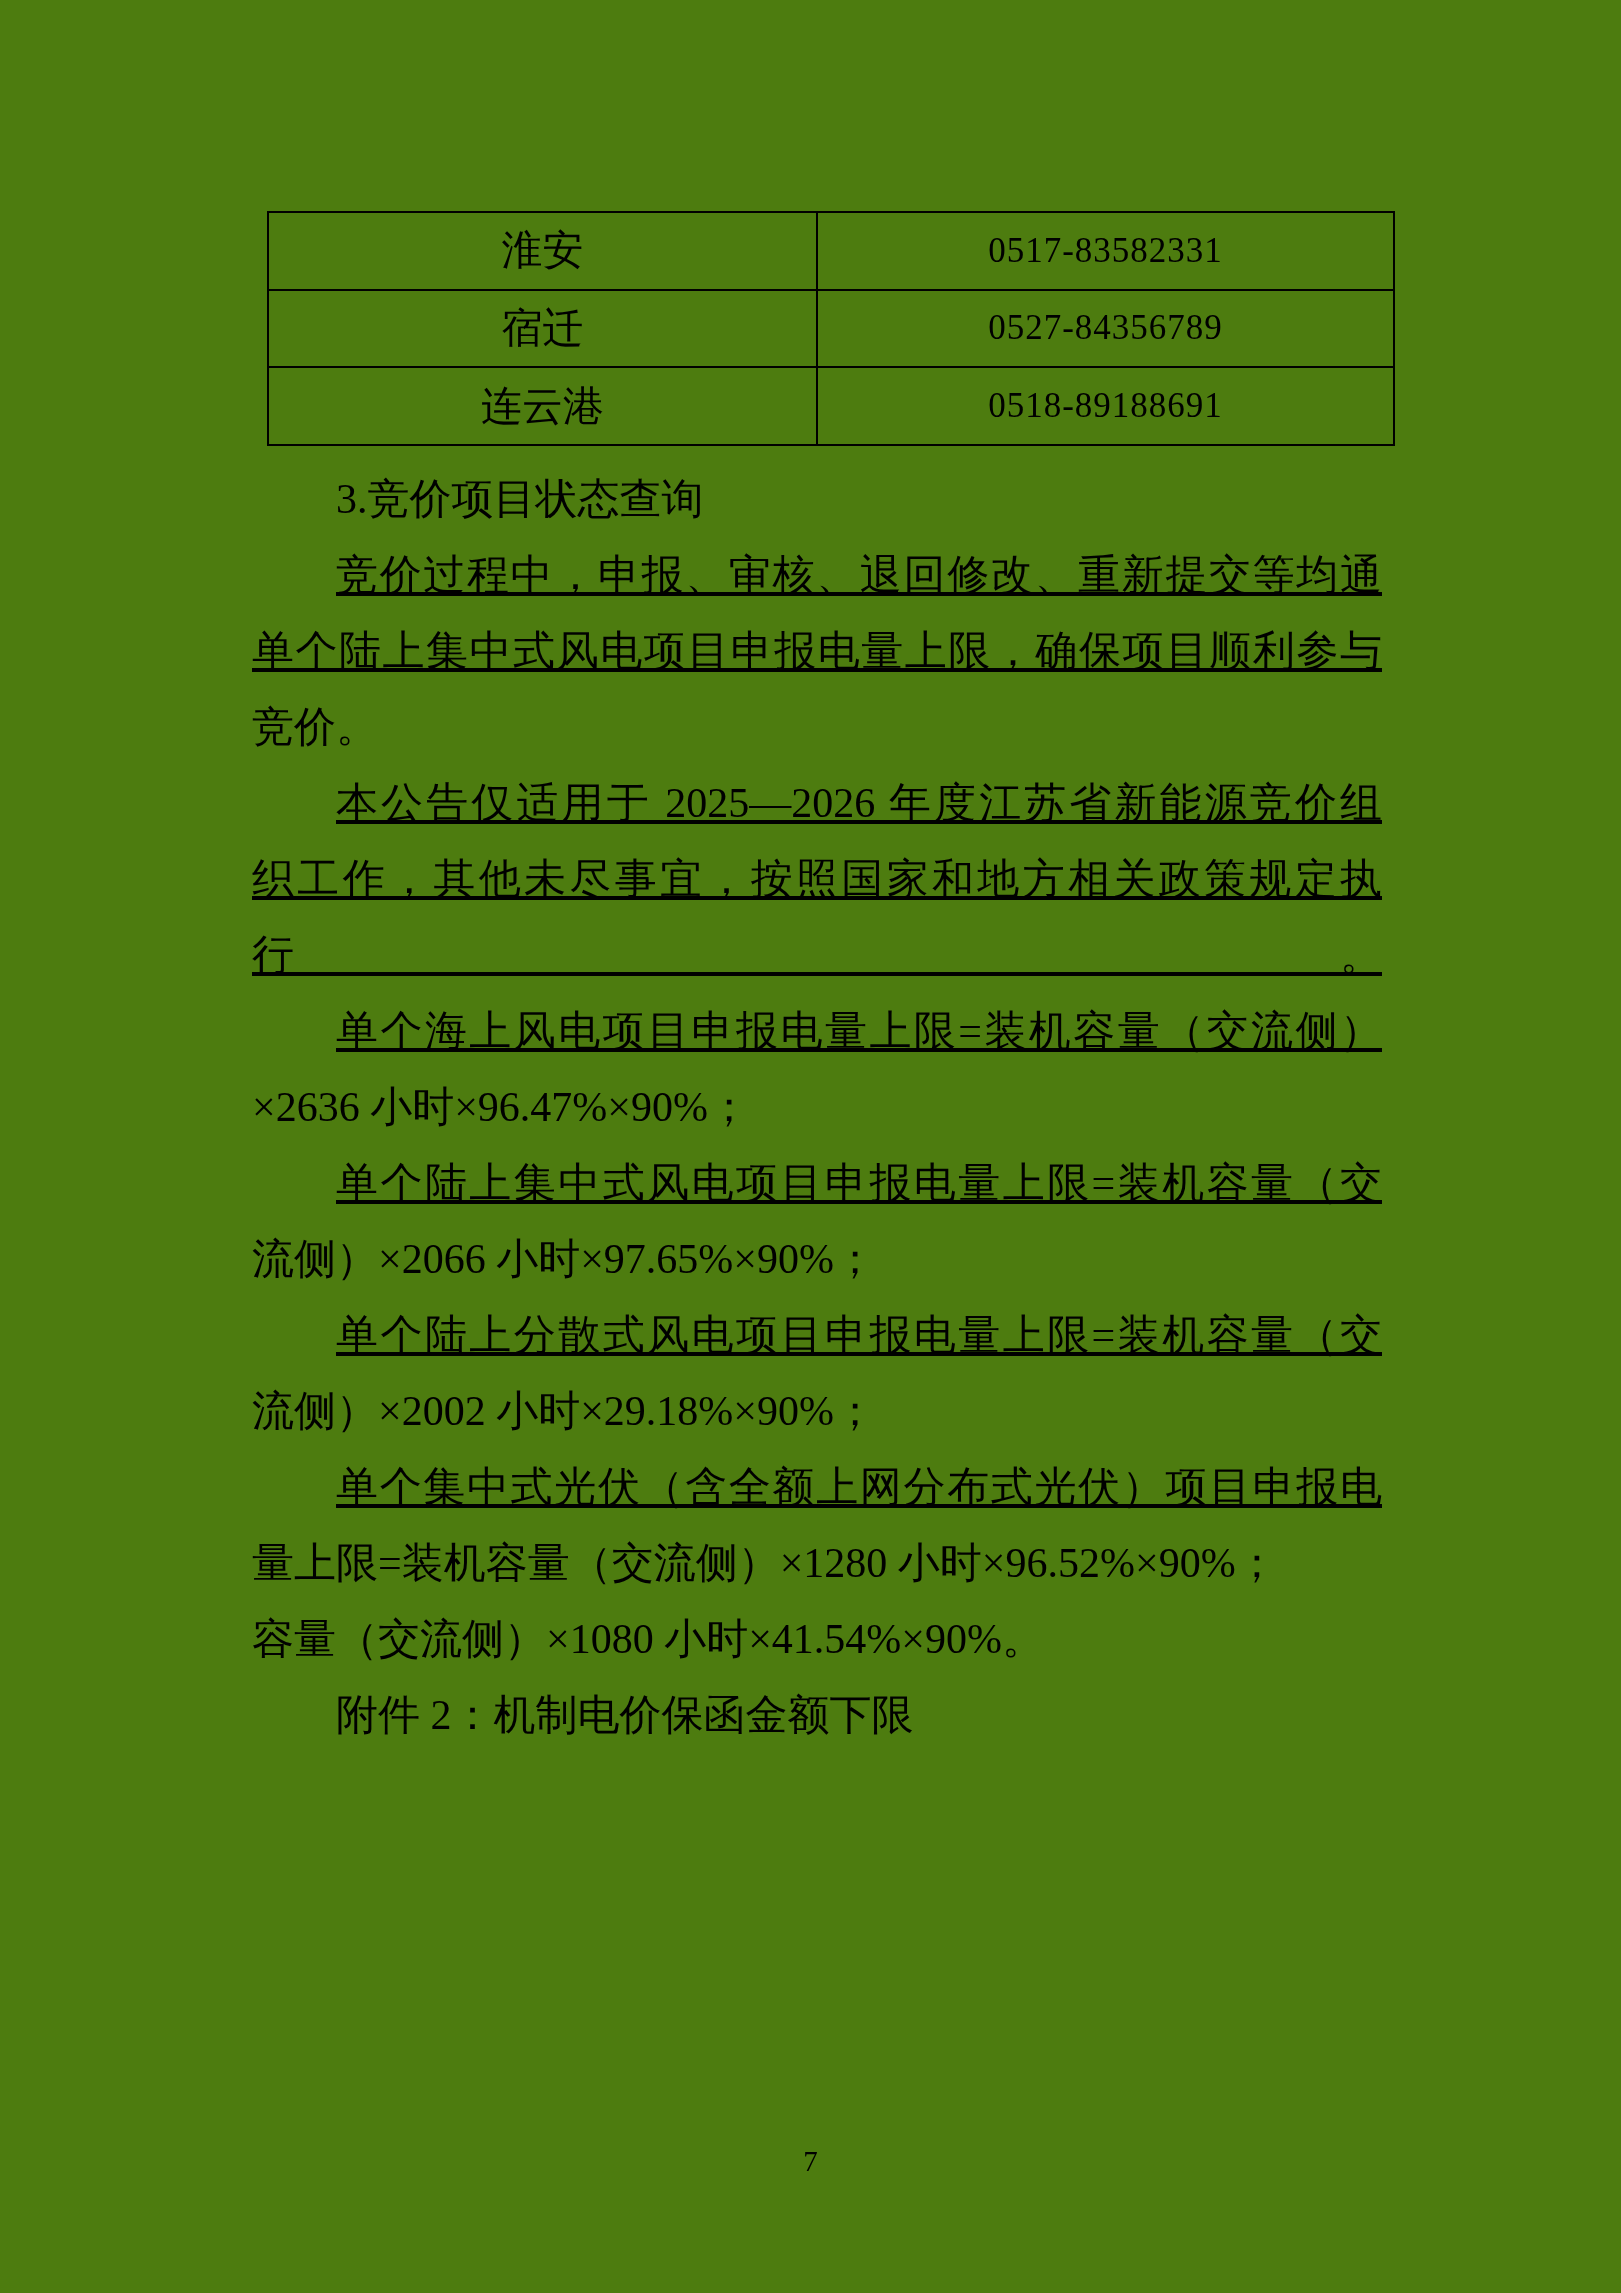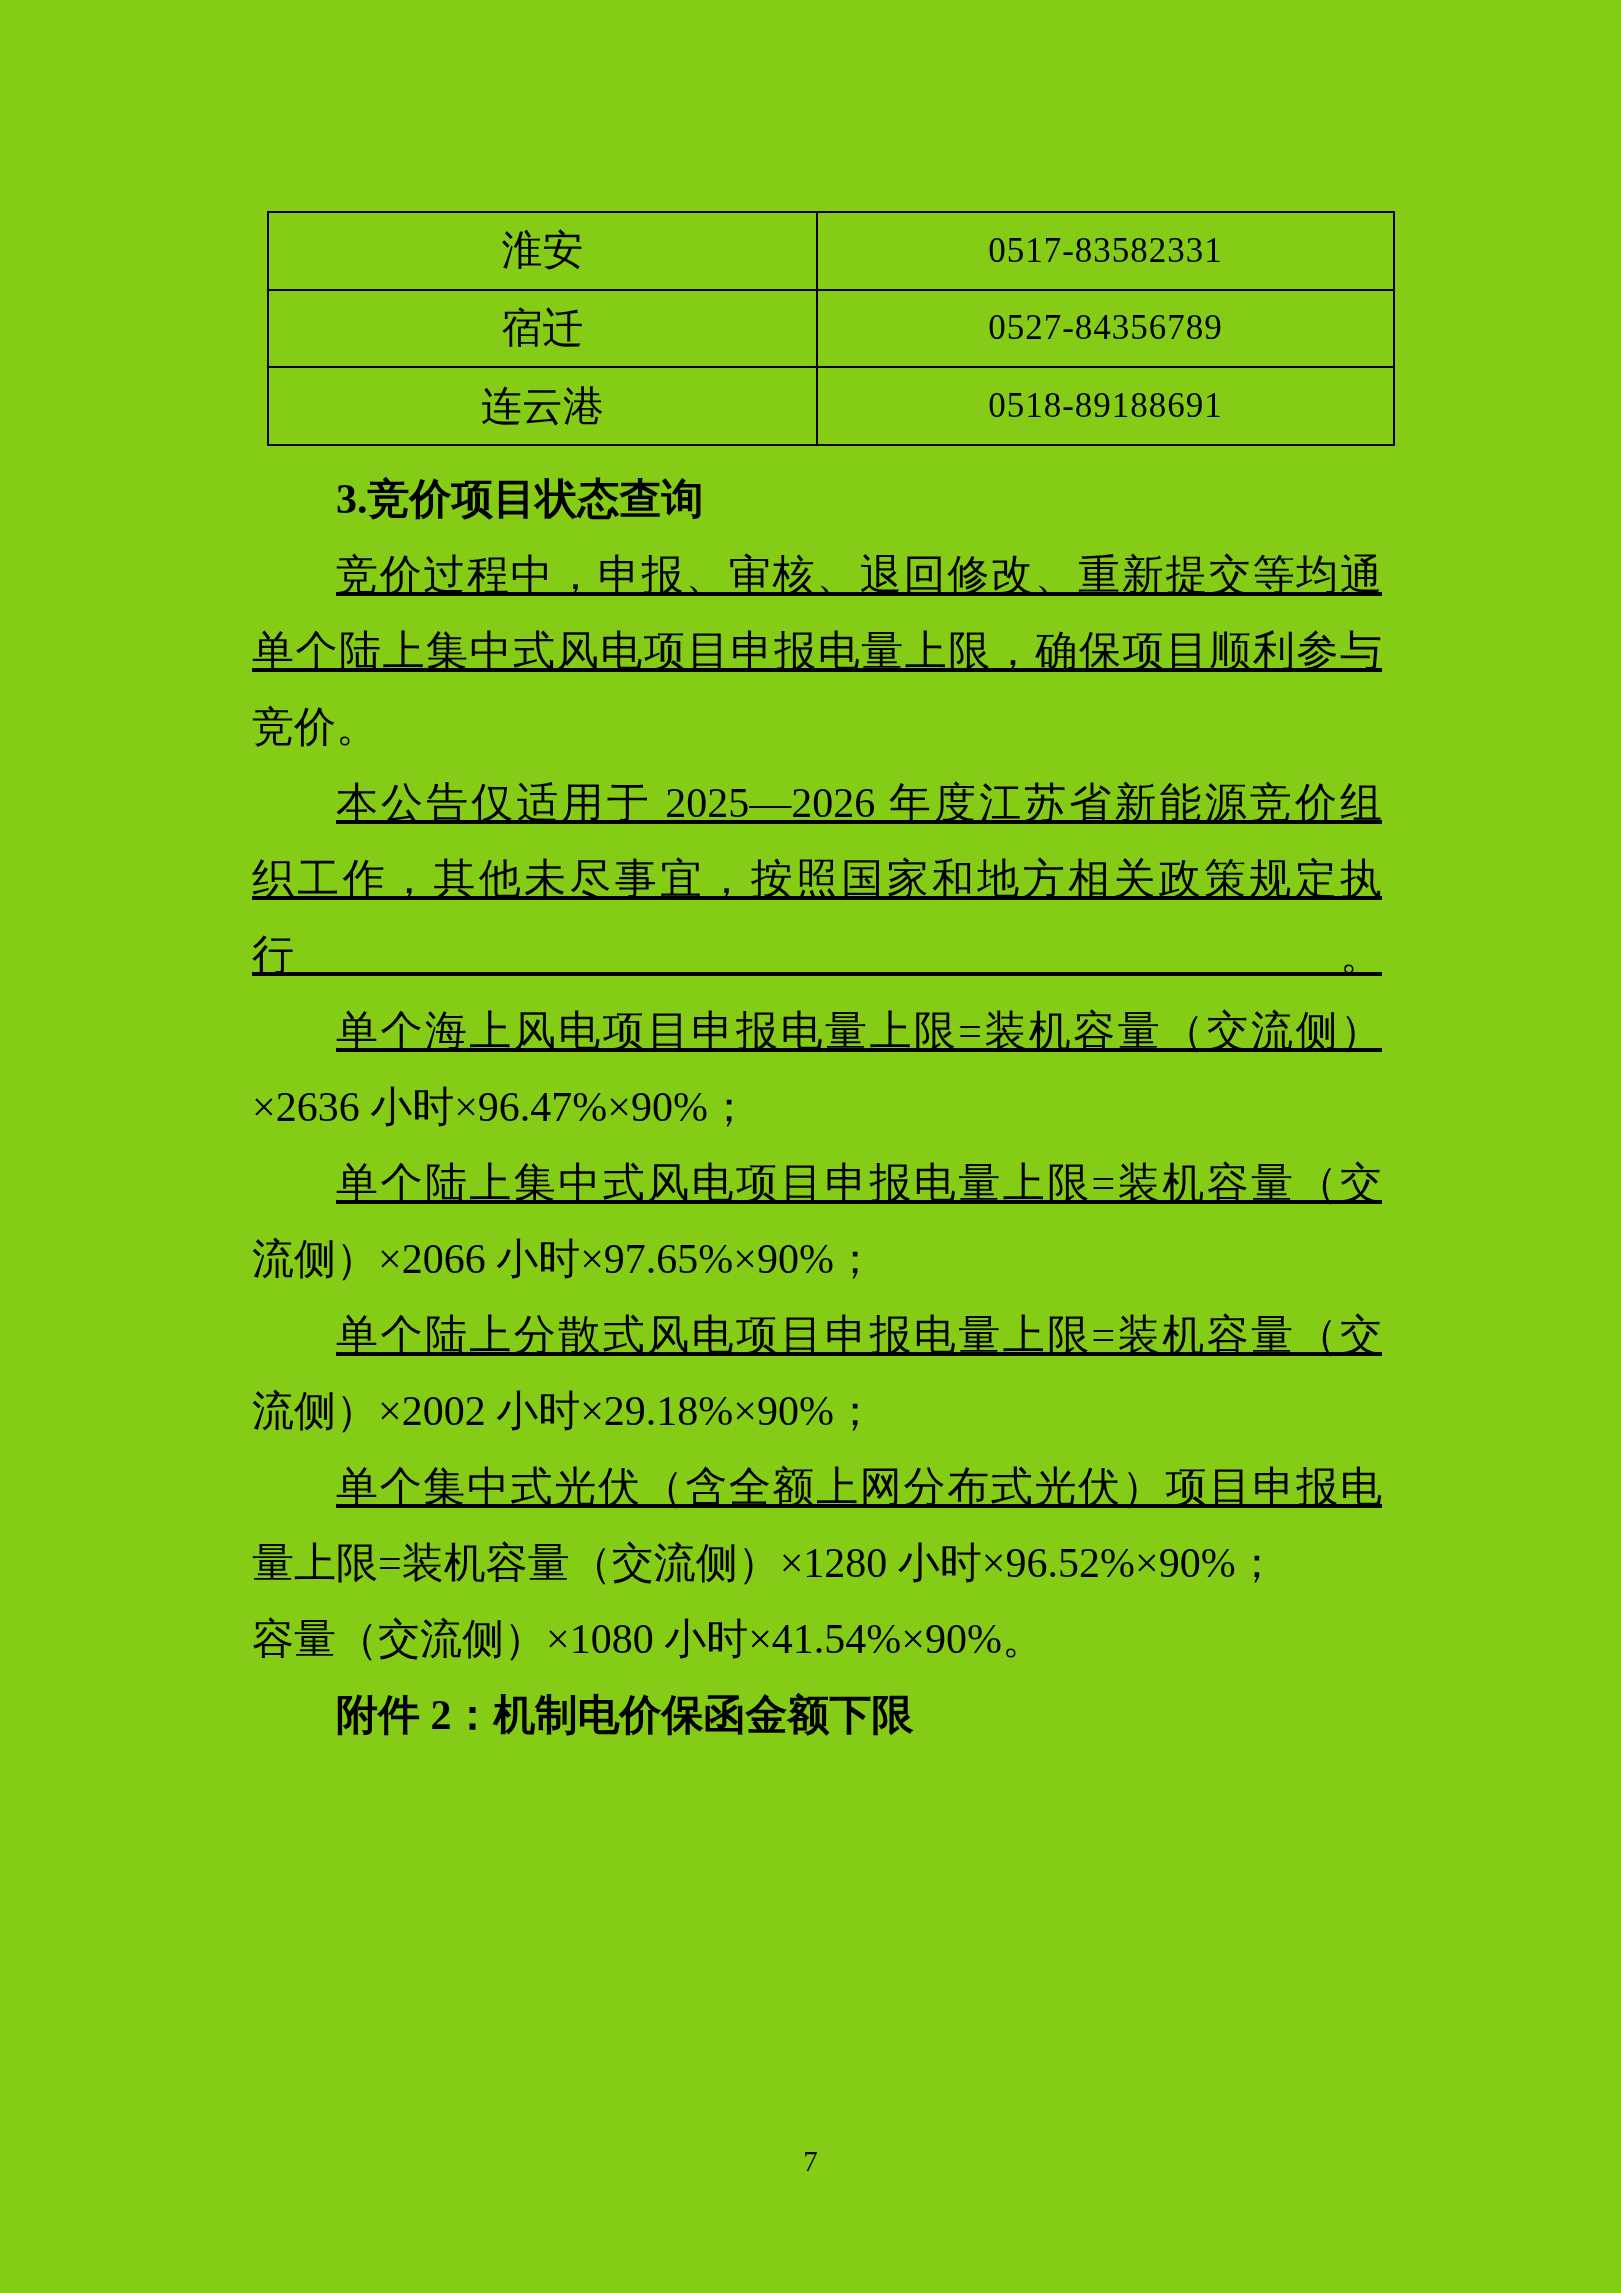--- a/index.html
+++ b/index.html
@@ -1,19 +1,19 @@
 <!DOCTYPE html>
 <html><head>
 <meta charset="utf-8">
 <style>
   html,body{margin:0;padding:0;background:#ffffff;}
   .page{
     position:relative;
     width:1621px;height:2294px;
-    background:#84cc16;color:#000;
+    background:#4d7c0f;color:#000;
     font-family:"Liberation Serif","DejaVu Serif",serif;
     overflow:hidden;
   }
   
   table.contact{
     position:absolute;left:267px;top:211px;
     width:1128px;height:235px;
     border-collapse:collapse;table-layout:fixed;
   }
   table.contact td{
@@ -24,21 +24,21 @@
   td.city{width:547px;font-size:41px;}
   td.phone{font-size:35px;letter-spacing:1px;}
   
   .text{
     position:absolute;left:252px;top:461px;width:1130px;
     font-size:42px;line-height:76px;
   }
   .line{height:76px;overflow:visible;}
   .j{text-align:justify;text-align-last:justify;text-justify:inter-character;text-decoration:underline;}
   .ind{padding-left:84px;}
-  .b{font-weight:bold;}
+  .b{font-weight:normal;}
   .blank{height:76px;}
   .pagenum{
     position:absolute;left:0;top:2145px;width:100%;
     text-align:center;font-size:29px;
   }
 </style>
 </head>
 <body>
 
 <div class="page">

